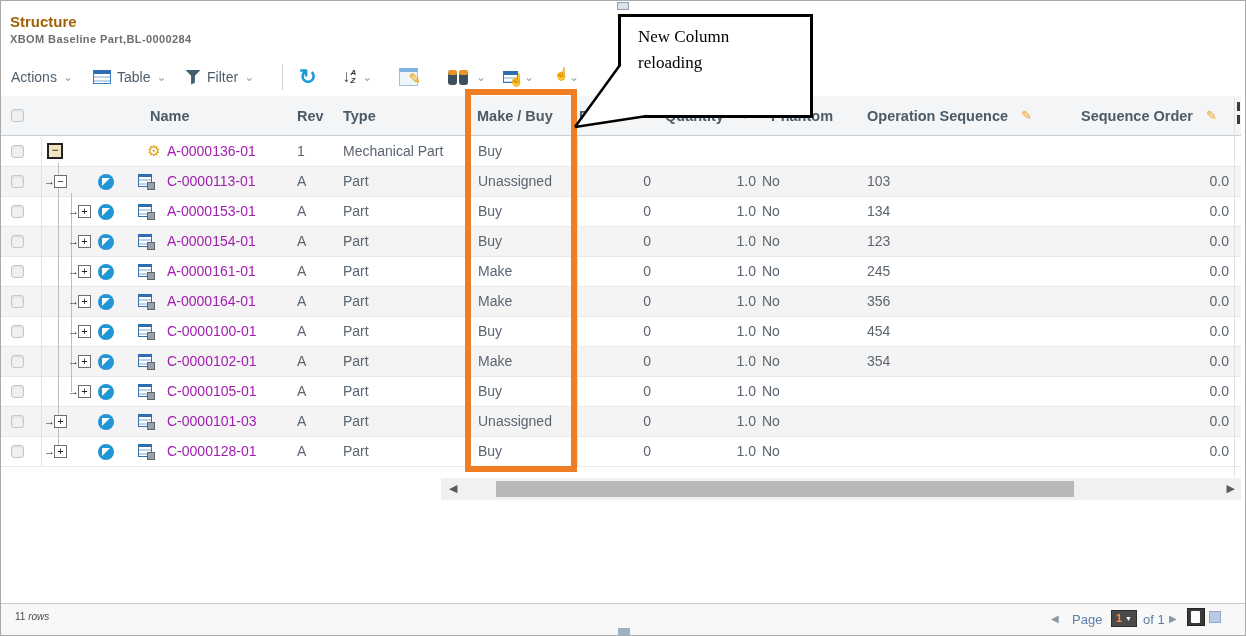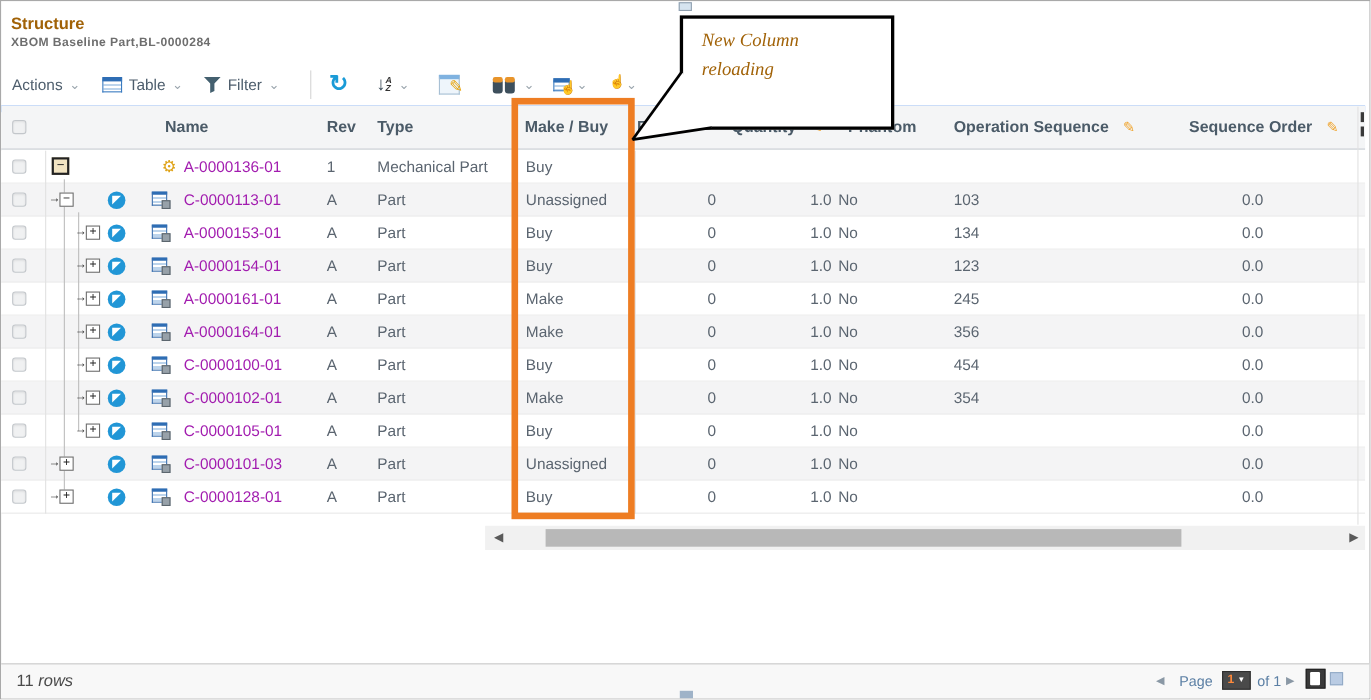--- a/index.html
+++ b/index.html
@@ -54,44 +54,44 @@
   .part-ico{position:absolute;left:137px;top:7px;width:17px;height:16px;z-index:8;}
   .part-ico .tbl{position:absolute;left:0;top:0;width:14px;height:13px;border:1px solid #3a6fae;border-top:3px solid #2e6db4;background:repeating-linear-gradient(180deg,#fff 0 2px,#bcd4ec 2px 4px);box-sizing:border-box;}
   .part-ico .cube{position:absolute;right:0;bottom:0;width:8px;height:8px;background:#97a1a9;border:1px solid #5c666e;box-sizing:border-box;}
   .cell{position:absolute;top:0;line-height:29px;font-size:14px;color:#5b6570;white-space:nowrap;}
   .c-name{left:166px;color:#a21caf;text-decoration:none;cursor:pointer;}
   .c-rev{left:296px;} .c-type{left:342px;} .c-mb{left:477px;}
   .c-fn{left:570px;width:80px;text-align:right;}
   .c-qty{left:675px;width:80px;text-align:right;}
   .c-ph{left:761px;}
   .c-os{left:866px;}
-  .c-so{left:1128px;width:100px;text-align:left;}
+  .c-so{left:1128px;width:100px;text-align:right;}
 
   .vline{position:absolute;width:1px;background:#e2e2e2;z-index:12;}
   .treeline{position:absolute;width:1px;background:#bdbdbd;z-index:6;}
 
   
   #hscroll{position:absolute;left:440px;top:477px;width:800px;height:22px;background:#f1f1f1;z-index:10;}
   #hscroll .thumb{position:absolute;left:55px;top:3px;width:578px;height:16px;background:#b8b8b8;cursor:pointer;}
   #hscroll .sarr{position:absolute;top:4px;font-size:11px;color:#5a5a5a;cursor:pointer;}
   #hscroll .sarr.l{left:8px;} #hscroll .sarr.r{right:6px;}
 
   
   #orange-rect{position:absolute;left:464px;top:88px;width:112px;height:383px;border:6px solid #ee7d23;box-sizing:border-box;z-index:40;pointer-events:none;}
   #callout{position:absolute;left:617px;top:13px;width:195px;height:104px;background:#fff;border:3px solid #000;box-sizing:border-box;z-index:50;}
-  #callout .ctext{padding:7px 20px 0 17px;font-family:"Liberation Serif",serif;font-size:17px;line-height:26px;color:#a16207;font-style:italic;}
+  #callout .ctext{padding:7px 20px 0 17px;font-family:"Liberation Serif",serif;font-size:17px;line-height:26px;color:#000000;}
   #tail-svg{position:absolute;left:0;top:0;width:1246px;height:636px;z-index:55;pointer-events:none;}
   .sel-handle{position:absolute;z-index:60;}
   #handle-top{left:616px;top:1px;width:12px;height:8px;background:#d6e4f0;border:1px solid #90a0b0;box-sizing:border-box;}
   #handle-bottom{left:617px;top:627px;width:12px;height:7px;background:#9fb3c8;}
   .edge-dash{position:absolute;width:3px;height:9px;background:#3a3a3a;z-index:12;}
 
   
   #footer{position:absolute;left:0;top:602px;width:1244px;height:32px;background:#f8f8f8;border-top:1px solid #c8c8c8;box-sizing:border-box;}
-  #rows-count{position:absolute;left:14px;top:7px;font-size:15px;color:#4a4a4a;text-align:center;}
+  #rows-count{position:absolute;left:14px;top:7px;font-size:10px;color:#4a4a4a;text-align:center;}
   #rows-count em{font-style:italic;}
   .pg{position:absolute;top:8px;font-size:13px;color:#5b7fa4;}
   .pg-arrow{position:absolute;top:9px;font-size:10px;color:#8a98a5;cursor:pointer;}
   #page-select{position:absolute;left:1110px;top:6px;width:26px;height:17px;background:#4a4a4a;border:1px solid #2e2e2e;box-sizing:border-box;display:flex;align-items:center;justify-content:center;gap:3px;cursor:pointer;}
   #page-select .pv{font-size:11px;font-weight:bold;color:#ff8a3c;line-height:11px;}
   #page-select .pc{font-size:7px;color:#fff;line-height:7px;}
   #view-icon-1{position:absolute;left:1186px;top:4px;width:18px;height:18px;background:#3a3a3a;border:1px solid #222;box-sizing:border-box;cursor:pointer;}
   #view-icon-1 .pagebox{position:absolute;left:3px;top:2px;width:9px;height:12px;background:#fff;border-radius:1px;}
   #view-icon-2{position:absolute;left:1208px;top:7px;width:12px;height:12px;background:#b9cbe3;border:1px solid #93aac6;box-sizing:border-box;cursor:pointer;}
 </style>

